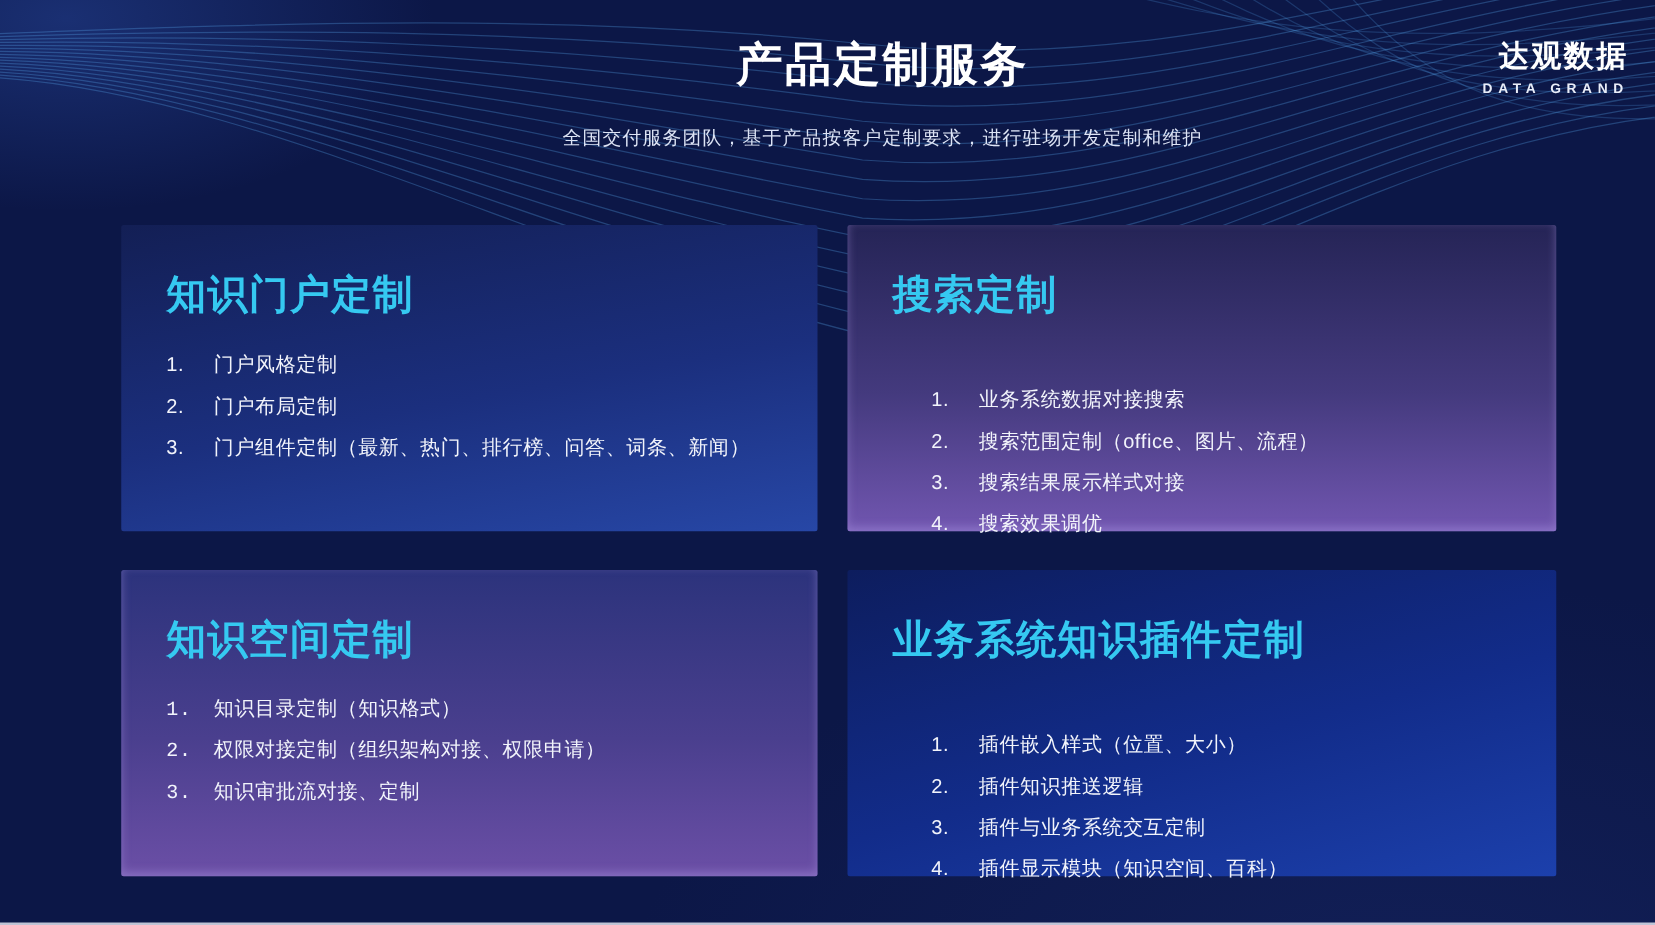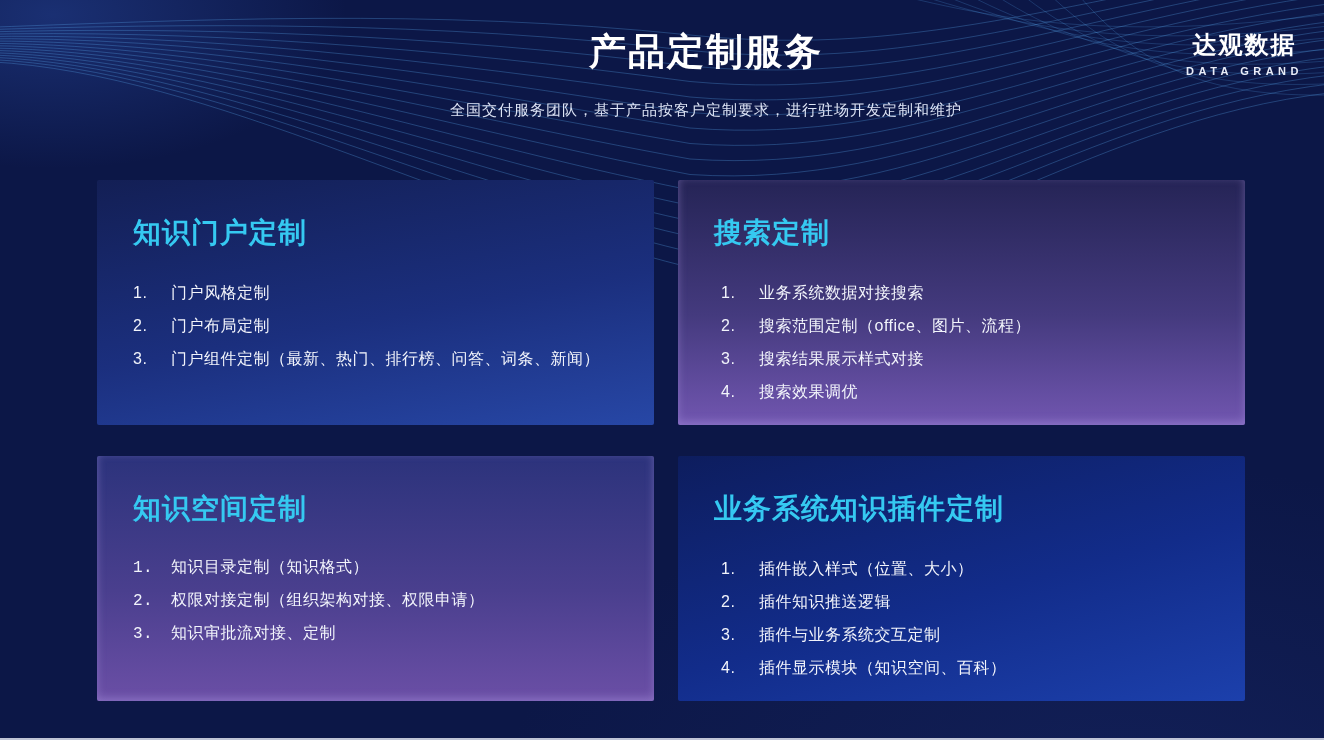--- a/index.html
+++ b/index.html
@@ -23,42 +23,42 @@
     margin-top:27px;
     font-size:37px; font-weight:bold; letter-spacing:2px;
     color:var(--header-text,#ffffff);
   }
   .page-subtitle {
     margin-top:24px;
     font-size:15px; letter-spacing:1px;
     color:var(--subtitle-text,#dde4f5);
   }
 
-  .logo { position:absolute; top:29px; right:21px; text-align:center; }
+  .logo { position:absolute; top:29px; right:21px; text-align:right; }
   .logo-cn { font-size:24px; font-weight:bold; letter-spacing:2px; color:#fff; }
   .logo-en { margin-top:4px; font-size:11px; font-weight:600; letter-spacing:4.5px; color:#e9edf8; }
 
   .grid {
     position:absolute; left:97px; top:180px; width:1148px; height:521px;
     display:grid;
     grid-template-columns:557px 567px;
     grid-template-rows:245px 245px;
     column-gap:24px; row-gap:31px;
   }
   .card { position:relative; border-radius:2px; }
   .card.glow-bottom { box-shadow: inset 0 -3px 8px rgba(173,152,228,0.45); }
   .card-inner { position:absolute; inset:0; padding:34px 30px 0 36px; }
   .grid .card:nth-child(2n) .card-inner { }
   .card-title {
-    font-size:28px; font-weight:bold; letter-spacing:1px;
+    font-size:32px; font-weight:bold; letter-spacing:1px;
     color:var(--accent,#35c9f1);
   }
   .card-list { list-style:none; counter-reset:item; position:absolute; left:0; right:0; top:96px; }
   .card-inner .card-list { left:36px; }
-  .grid .card:nth-child(2n) .card-inner .card-list { left:43px; }
+  .grid .card:nth-child(2n) .card-inner .card-list { left:67px;margin-top:28px; }
   .card-list li {
     counter-increment:item;
     position:relative; padding-left:38px;
     height:33px; line-height:33px;
     font-size:16px; letter-spacing:0.5px;
     color:var(--item-text,#f2f4fb);
     white-space:nowrap;
   }
   .card-list li::before {
     content: counter(item) ".";

